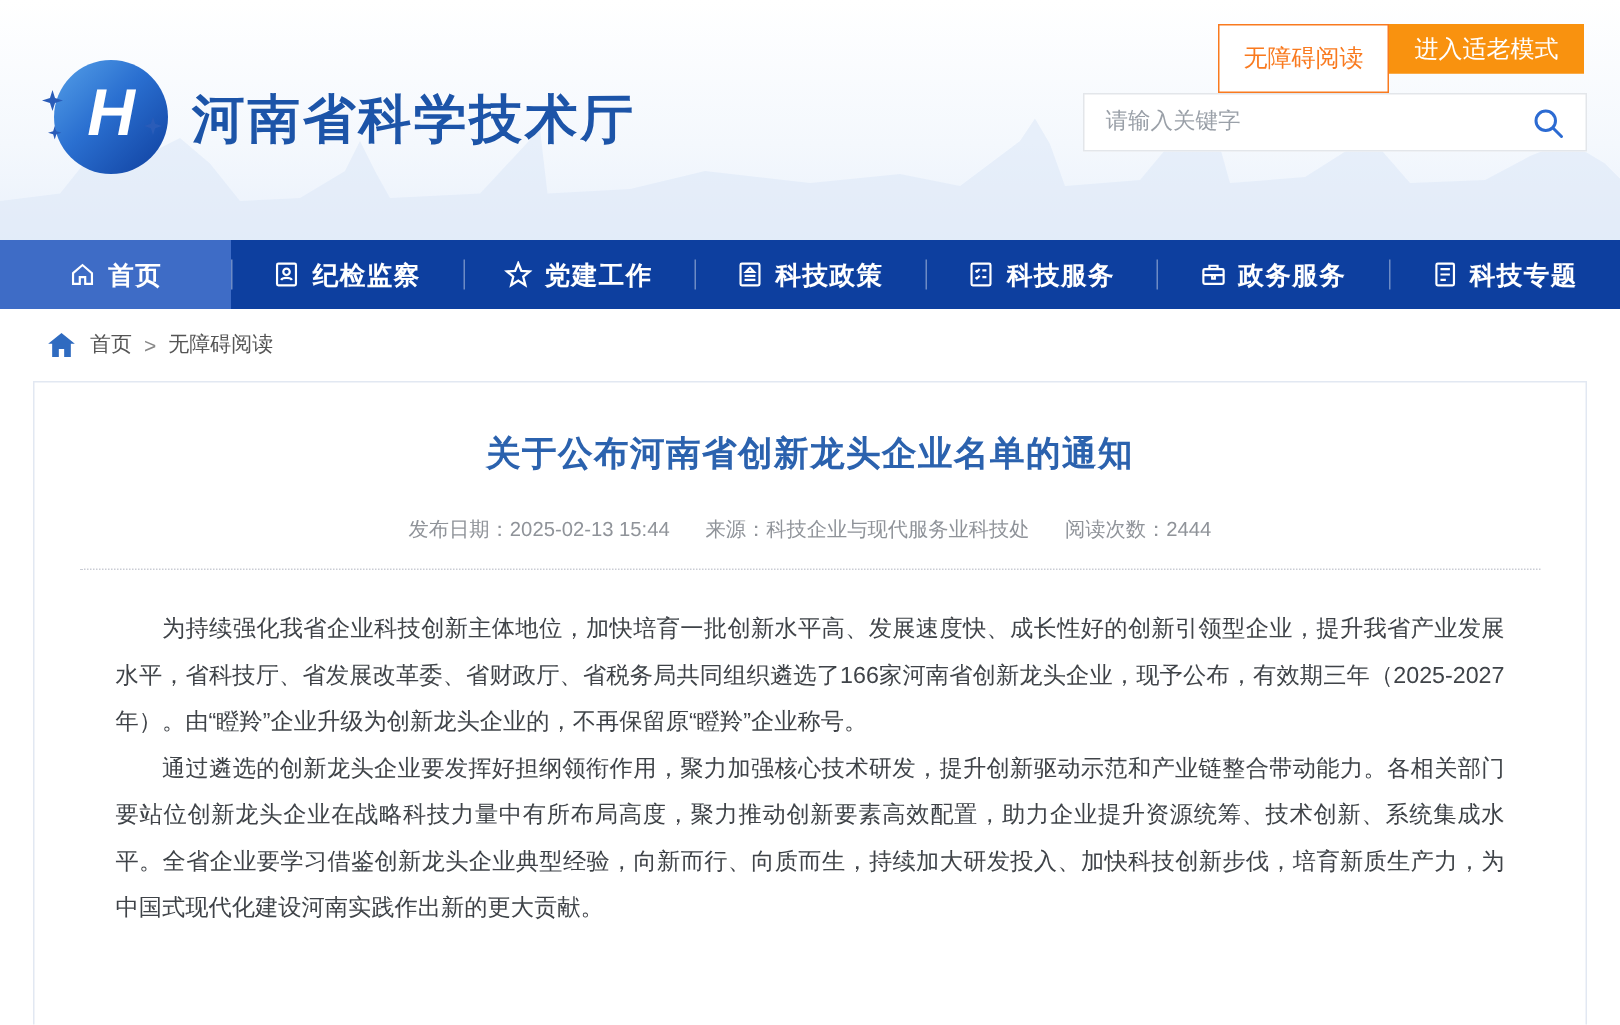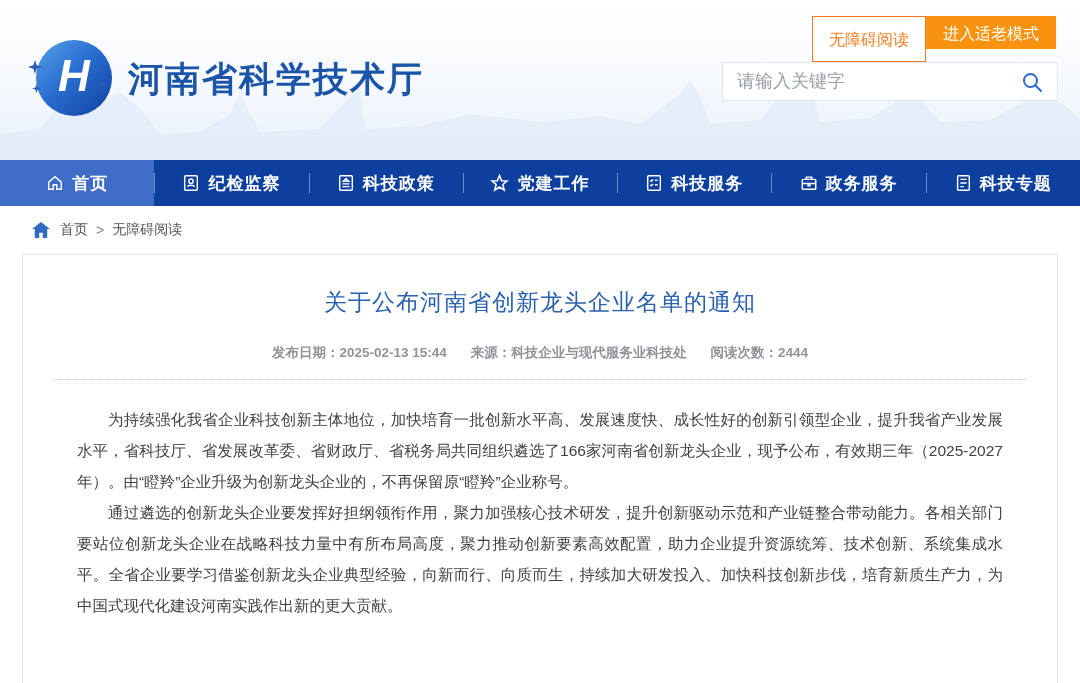--- a/index.html
+++ b/index.html
@@ -23,22 +23,22 @@
 
   .top-buttons { position:absolute; right:24px; top:16px; display:flex; z-index:3; }
   .btn-access { height:46px; line-height:31px; padding:0 16px; font-size:16px;
     color:#f97a1f; background:#fff; border:1px solid #f97a1f; cursor:pointer; }
   .btn-elder { height:33px; line-height:33px; padding:0 16px; font-size:16px;
     color:#fff; background:#f9920f; border:1px solid #f9920f; cursor:pointer; }
 
   .search-box { position:absolute; right:22px; top:62px; width:336px; height:39px;
     background:#fff; border:1px solid #e3e6ea; display:flex; align-items:center;
     padding:0 14px; z-index:3; }
-  .search-input { flex:1; border:none; outline:none; font-size:18px; color:#8b5cf6;
-    background:transparent; font-family:Liberation Serif, serif; }
+  .search-input { flex:1; border:none; outline:none; font-size:15px; color:#8b5cf6;
+    background:transparent; font-family:Liberation Mono, monospace; }
   .search-input::placeholder { color:#9aa0a8; }
   .search-icon { width:22px; height:22px; cursor:pointer; }
 
   
   .nav { width:1080px; height:46px; background:#0d3f9f; display:flex; }
   .nav-item { flex:1; height:46px; display:flex; align-items:center; justify-content:center;
     color:#fff; font-size:17px; font-weight:bold; text-decoration:none; cursor:pointer;
     position:relative; letter-spacing:1px; }
   .nav-item.active { background:#3e6cc6; }
   .nav-item + .nav-item::before { content:""; position:absolute; left:0; top:13px;
@@ -48,23 +48,23 @@
   
   .breadcrumb { height:48px; display:flex; align-items:center; padding-left:32px;
     background:#fff; font-size:14px; color:#555; }
   .breadcrumb .crumb { color:#555; cursor:pointer; }
   .breadcrumb .sep { margin:0 8px; color:#888; }
   .home-icon { margin-right:10px; }
 
   
   .card { margin-left:22px; width:1036px; height:470px; background:#fff;
     border:1px solid #e2e8f2; padding:0 30px; }
-  .article-title { text-align:center; margin-top:32px; font-size:23px; font-weight:normal;
+  .article-title { text-align:center; margin-top:32px; font-size:23px; font-weight:bold;
     color:#2b62ae; letter-spacing:1px; }
-  .meta { text-align:center; margin-top:26px; font-size:13.5px; color:#8f9399;font-weight:bold; }
+  .meta { text-align:center; margin-top:26px; font-size:13.5px; color:#8f9399; }
   .meta span { margin:0 10px; }
   .dotted-divider { border-bottom:1px dotted #c9ccd4; margin-top:17px; }
 
   .body-text { margin:24px 24px 0 24px; font-size:15.5px; color:#3f4348;
     line-height:31px; text-align:justify; }
   .body-text p { text-indent:2em; }
 </style>
 </head>
 <body>
 
@@ -116,31 +116,31 @@
   </a>
   <a class="nav-item">
     <svg width="18" height="18" viewBox="0 0 20 20" fill="none" stroke="#fff" stroke-width="1.6">
         <rect x="3" y="2" width="14" height="16" rx="1"></rect>
         <circle cx="10" cy="8" r="2.4"></circle>
         <path d="M6 14 C7 12 13 12 14 14"></path>
       </svg>
     <span>纪检监察</span>
   </a>
   <a class="nav-item">
+    <svg width="19" height="19" viewBox="0 0 20 20" fill="none" stroke="#fff" stroke-width="1.6">
+        <path d="M10 1.5 L12.2 7 L18 7.3 L13.5 11 L15 17 L10 13.7 L5 17 L6.5 11 L2 7.3 L7.8 7 Z"></path>
+      </svg>
+    <span>党建工作</span>
+  </a>
+  <a class="nav-item">
     <svg width="18" height="18" viewBox="0 0 20 20" fill="none" stroke="#fff" stroke-width="1.6">
         <rect x="3" y="2" width="14" height="16" rx="1"></rect>
         <path d="M10 5 L13 8 H7 Z M6 11 H14 M6 14 H14"></path>
       </svg>
     <span>科技政策</span>
-  </a>
-  <a class="nav-item">
-    <svg width="19" height="19" viewBox="0 0 20 20" fill="none" stroke="#fff" stroke-width="1.6">
-        <path d="M10 1.5 L12.2 7 L18 7.3 L13.5 11 L15 17 L10 13.7 L5 17 L6.5 11 L2 7.3 L7.8 7 Z"></path>
-      </svg>
-    <span>党建工作</span>
   </a>
   <a class="nav-item">
     <svg width="18" height="18" viewBox="0 0 20 20" fill="none" stroke="#fff" stroke-width="1.6">
         <rect x="3" y="2" width="14" height="16" rx="1"></rect>
         <path d="M6 7 L7 8 L9 6 M11 7 H14 M6 12 L7 13 L9 11 M11 12 H14"></path>
       </svg>
     <span>科技服务</span>
   </a>
   <a class="nav-item">
     <svg width="18" height="18" viewBox="0 0 20 20" fill="none" stroke="#fff" stroke-width="1.6">

